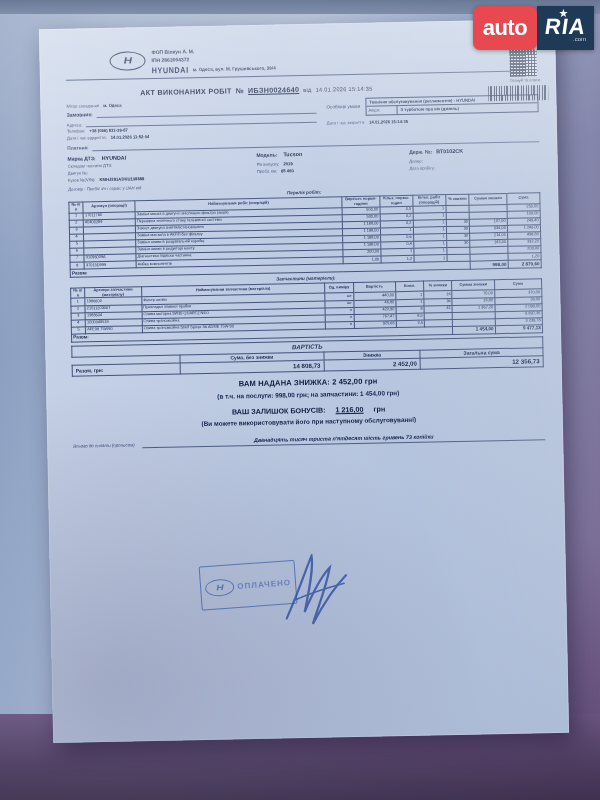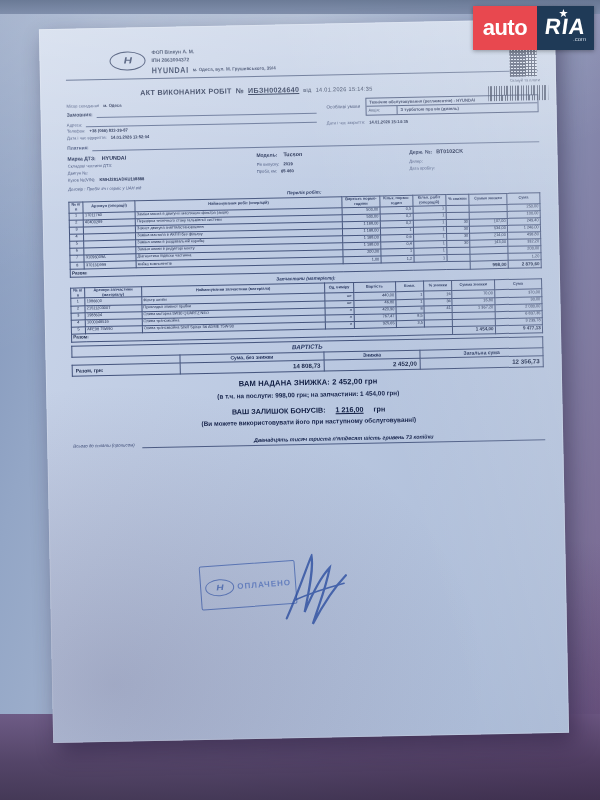--- a/index.html
+++ b/index.html
@@ -142,21 +142,21 @@
     display:flex;align-items:center;gap:3px;padding:0 4px;box-sizing:border-box;
   }
   .stamp .sl{width:30px;height:15px;border:1.3px solid #3a5fb0;border-radius:50%;display:flex;align-items:center;justify-content:center;}
   .stamp .sl span{font-size:8px;font-weight:bold;color:#3a5fb0;transform:skewX(-12deg) scaleX(1.3);}
   .stamp .st{font-size:8px;font-weight:bold;color:#4a6fc0;letter-spacing:1px;}
   .sign{
     position:absolute;left:228px;top:530px;width:74px;height:72px;opacity:.82;
   }
   
   #wm{position:absolute;right:6px;top:6px;display:flex;height:44px;filter:drop-shadow(0 1px 2px rgba(0,0,0,.35));}
-  #wm .auto{background:#e8484f;display:flex;align-items:center;justify-content:center;padding:0 10px;}
+  #wm .auto{background:#e8484f;display:flex;align-items:center;justify-content:center;padding:0 10px;border-radius:7px;}
   #wm .auto span{color:#fff;font-size:22px;font-weight:bold;letter-spacing:-.5px;}
   #wm .ria{background:#1f3a57;display:flex;flex-direction:column;align-items:center;justify-content:center;padding:0 8px;position:relative;}
   #wm .ria .rw{color:#fff;font-size:22px;font-weight:bold;letter-spacing:1px;transform:skewX(-8deg);}
   #wm .ria .dot{color:#cfd9e4;font-size:6px;margin-top:-4px;align-self:flex-end;}
   #wm .star{position:absolute;top:2px;left:50%;margin-left:-7px;color:#fff;font-size:11px;line-height:1;}
 </style>
 </head>
 <body>
 
 <div id="photo-bg">

